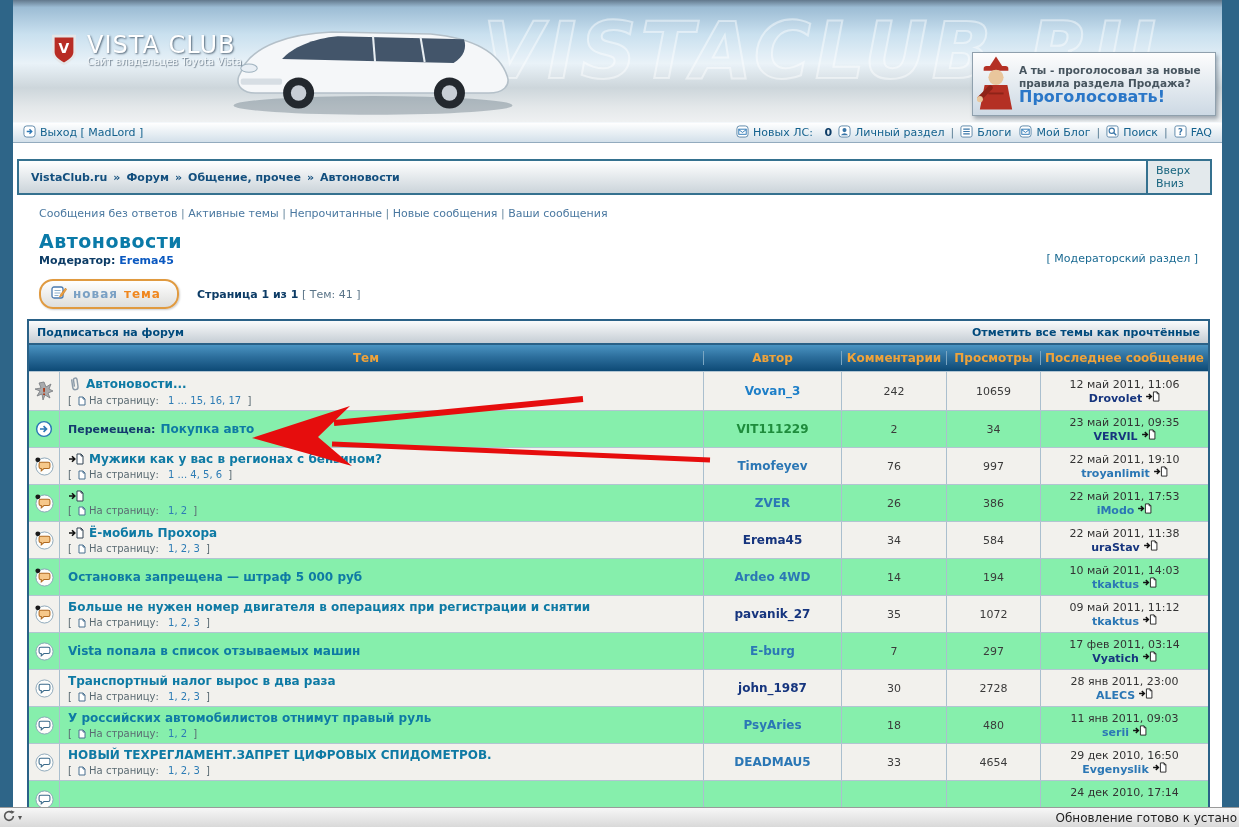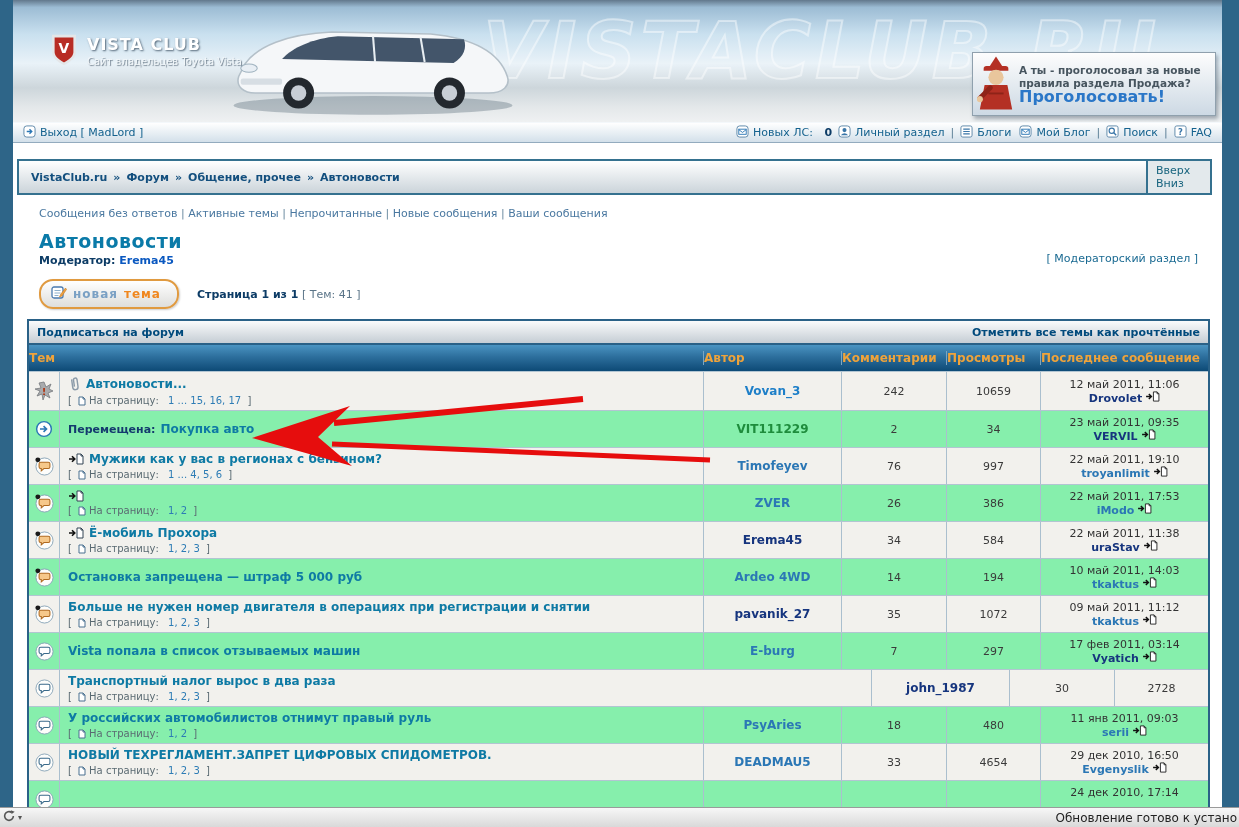--- a/index.html
+++ b/index.html
@@ -6,21 +6,21 @@
   html,body { width:1239px; height:827px; overflow:hidden; }
   body { background:#2e6588; font-family:"DejaVu Sans","Liberation Sans",sans-serif; font-size:11px; position:relative; }
   a { text-decoration:none; cursor:pointer; }
 
   #content { position:absolute; left:13px; top:0; width:1209px; height:827px; background:#fff; }
 
   
   #banner { position:relative; height:122px; overflow:hidden;
     background:linear-gradient(180deg,#62788c 0%,#9cbcd4 6%,#c9e0ef 28%,#e9f2f8 52%,#cdd6db 72%,#e4e8ea 88%,#eff1f2 100%); }
   #logo { position:absolute; left:38px; top:34px; display:flex; gap:10px; align-items:flex-start; z-index:4; }
-  #logo-title { color:#fff; font-size:16px; font-weight:bold; letter-spacing:1px; text-shadow:1px 1px 2px rgba(30,50,70,.7); line-height:22px; }
+  #logo-title { color:#fff; font-size:24px; font-weight:normal; letter-spacing:1px; text-shadow:1px 1px 2px rgba(30,50,70,.7); line-height:22px; }
   #logo-sub { color:#f2f7fa; font-size:10px; text-shadow:1px 1px 1px rgba(30,50,70,.6); }
   #watermark { position:absolute; left:470px; top:6px; width:745px; overflow:hidden; font-size:78px; font-weight:bold; font-style:italic;
     letter-spacing:4px; color:rgba(255,255,255,.10); -webkit-text-stroke:2px rgba(255,255,255,.45); white-space:nowrap; z-index:1; }
   #car { position:absolute; left:205px; top:4px; z-index:2; }
   #promo { position:absolute; right:6px; top:52px; width:244px; height:64px; z-index:5; display:flex; align-items:center; gap:4px;
     background:linear-gradient(180deg,#fdfdfd,#cdd9e4); border:1px solid #8fa0ad; box-shadow:2px 3px 4px rgba(20,40,60,.35); padding:2px 4px; }
   #promo-text { font-size:10.5px; font-weight:bold; color:#47555f; line-height:13px; }
   #promo-link { color:#2b77c8; font-weight:bold; font-size:16px; }
 
   
@@ -57,21 +57,21 @@
   #newtopic .w1 { color:#7aa0c4; } #newtopic .w2 { color:#f0871f; }
   #pageinfo b { color:#0d3c66; font-size:11px; }
   #pageinfo .cnt { color:#5a7488; }
 
   
   #ftable { margin:10px 12px 0 14px; border:2px solid #2a6187; background:#f2f1ed; }
   #subbar { height:24px; background:linear-gradient(180deg,#fafbfc,#c5cdd4); border-bottom:2px solid #2a6187;
     display:flex; justify-content:space-between; align-items:center; padding:0 8px; font-weight:bold; }
   #subbar a { color:#004a7c; }
   #thead { height:26px; background:linear-gradient(180deg,#4a94c2 0%,#2d6f9d 45%,#0d4a76 100%); display:flex; align-items:center; }
-  .hcell { color:#efa33a; font-weight:bold; font-size:12px; }
+  .hcell { color:#efa33a; font-weight:bold; font-size:12px; text-align:center; }
   .h-topic { flex:1; } .h-author { width:138px; border-left:1px solid #7ba6c2; } .h-com { width:105px; border-left:1px solid #7ba6c2; }
   .h-views { width:94px; border-left:1px solid #7ba6c2; } .h-last { width:168px; border-left:1px solid #7ba6c2; }
 
   .trow { display:flex; min-height:37px; border-top:1px solid #b2c5d2; background:#f2f1ed; }
   .trow.alt { background:#86efac; }
   .cell { display:flex; flex-direction:column; justify-content:center; }
   .c-icon { width:30px; align-items:center; }
   .c-title { flex:1; border-left:1px solid #aabfce; padding:4px 8px; }
   .c-author { width:138px; border-left:1px solid #aabfce; align-items:center; }
   .c-author a { font-weight:bold; font-size:12px; }
@@ -615,20 +615,30 @@
                   <path d="M5,1 v2 h2" fill="none" stroke="#4a7090"></path>
                 </svg>
               </span><span>На страницу:</span>&nbsp;<span class="pnums">1, 2, 3</span><span>&nbsp;]</span>
       </div>
     </div>
     <div class="cell c-author">
             <a style="color: rgb(22, 53, 126);">john_1987</a>
           </div>
     <div class="cell c-num">30</div>
     <div class="cell c-num c-views">2728</div>
+    <div class="cell c-last">
+      <div class="ldate">28 янв 2011, 23:00</div>
+      <div class="luser"><a style="color: rgb(43, 119, 181);">ALECS</a><span class="goto">
+                <svg width="15" height="11" viewBox="0 0 16 12">
+                  <path d="M1,6 h5 M4,3.2 L6.8,6 L4,8.8" stroke="#111" stroke-width="1.6" fill="none"></path>
+                  <path d="M9,1 h4 l2,2 v8 h-6 z" fill="#fff" stroke="#222"></path>
+                  <path d="M13,1 v2 h2" fill="none" stroke="#222"></path>
+                </svg>
+              </span></div>
+    </div>
   </div>
         <div class="trow alt">
     <div class="cell c-icon">
             <span class="ticon">
               <svg width="19" height="19" viewBox="0 0 20 20">
                 <circle cx="10" cy="10" r="9" fill="#fdfdfb" stroke="#8aa5b8"></circle>
                 <path d="M6,5.5 h8 q1.7,0 1.7,1.7 v3.2 q0,1.7 -1.7,1.7 h-4.6 l-2.8,2.4 v-2.4 h-0.6 q-1.7,0 -1.7,-1.7 v-3.2 q0,-1.7 1.7,-1.7 z" fill="#fff" stroke="#3a6a8a" stroke-width="1.1"></path>
               </svg>
             </span>
           </div>

